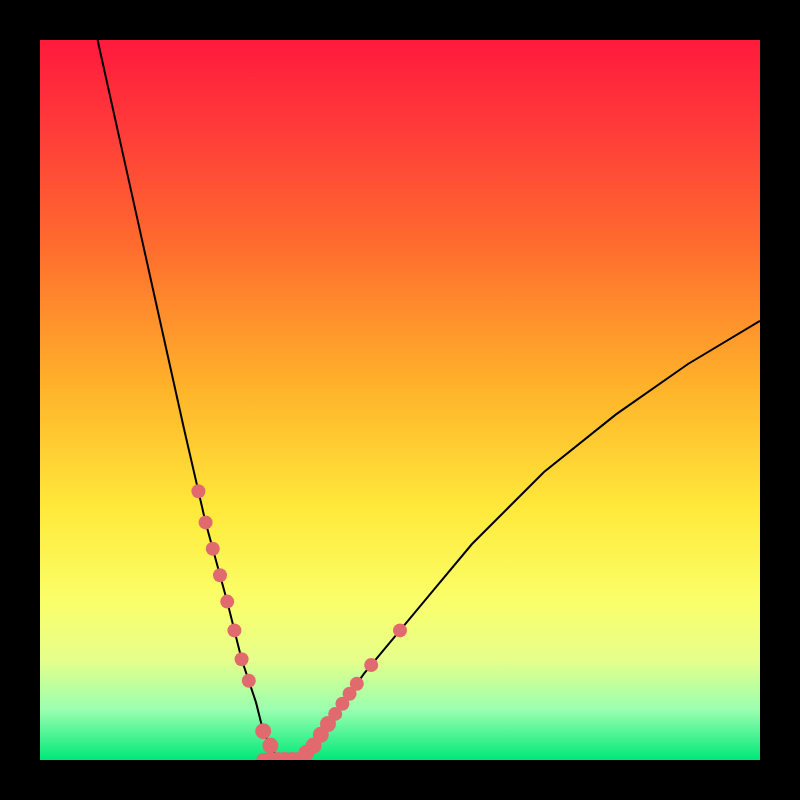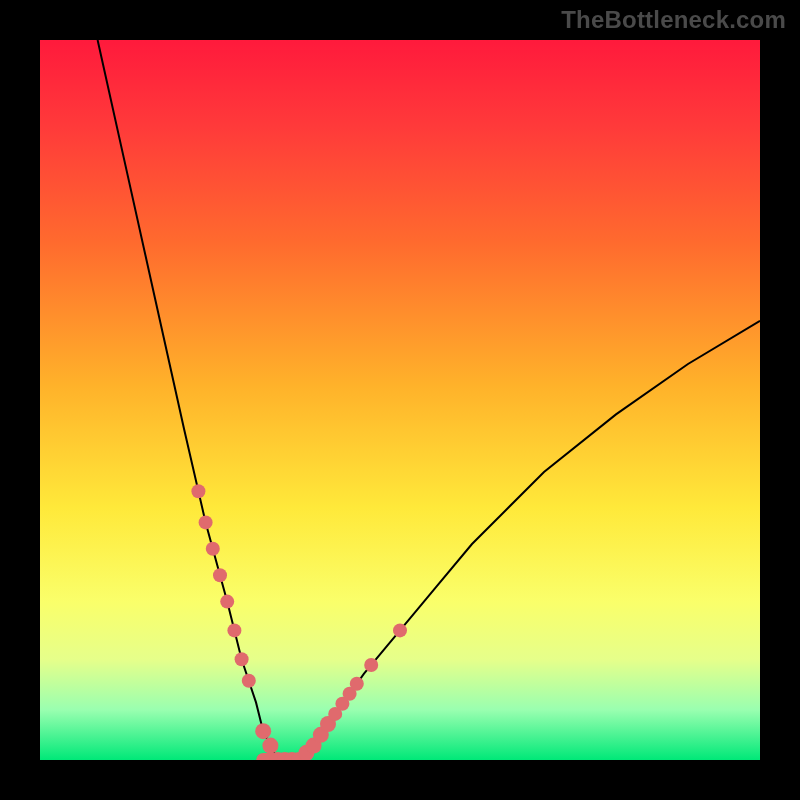--- a/index.html
+++ b/index.html
@@ -64,21 +64,20 @@
     fill: none;
     stroke: #e06a6d;
     stroke-width: 14;
     stroke-linecap: round;
   }
 </style>
 </head>
 <body>
 
 <div class="frame">
-  <div class="watermark">TheBottleneck.com</div>
   <div class="plot-area">
     <svg class="curve" viewBox="0 0 720 720">
       <path class="main" d="M57.6 0.0 L86.4 129.6 L115.2 259.2 L144.0 388.8 L165.6 482.4 L187.2 561.6 L201.6 619.2 L216.0 662.4 L223.2 691.2 L230.4 705.6 L237.6 720.0 L244.8 720.0 L252.0 720.0 L259.2 720.0 L273.6 705.6 L288.0 684.0 L324.0 633.6 L360.0 590.4 L396.0 547.2 L432.0 504.0 L468.0 468.0 L504.0 432.0 L576.0 374.4 L648.0 324.0 L720.0 280.8"></path>
       <path class="trough" d="M223.2 720.0 L259.2 720.0"></path>
       <g>
           <circle class="pt" cx="158.4" cy="451.2" r="7"></circle>
           <circle class="pt" cx="165.6" cy="482.4" r="7"></circle>
           <circle class="pt" cx="172.8" cy="508.8" r="7"></circle>
           <circle class="pt" cx="180.0" cy="535.2" r="7"></circle>
           <circle class="pt" cx="187.2" cy="561.6" r="7"></circle>

